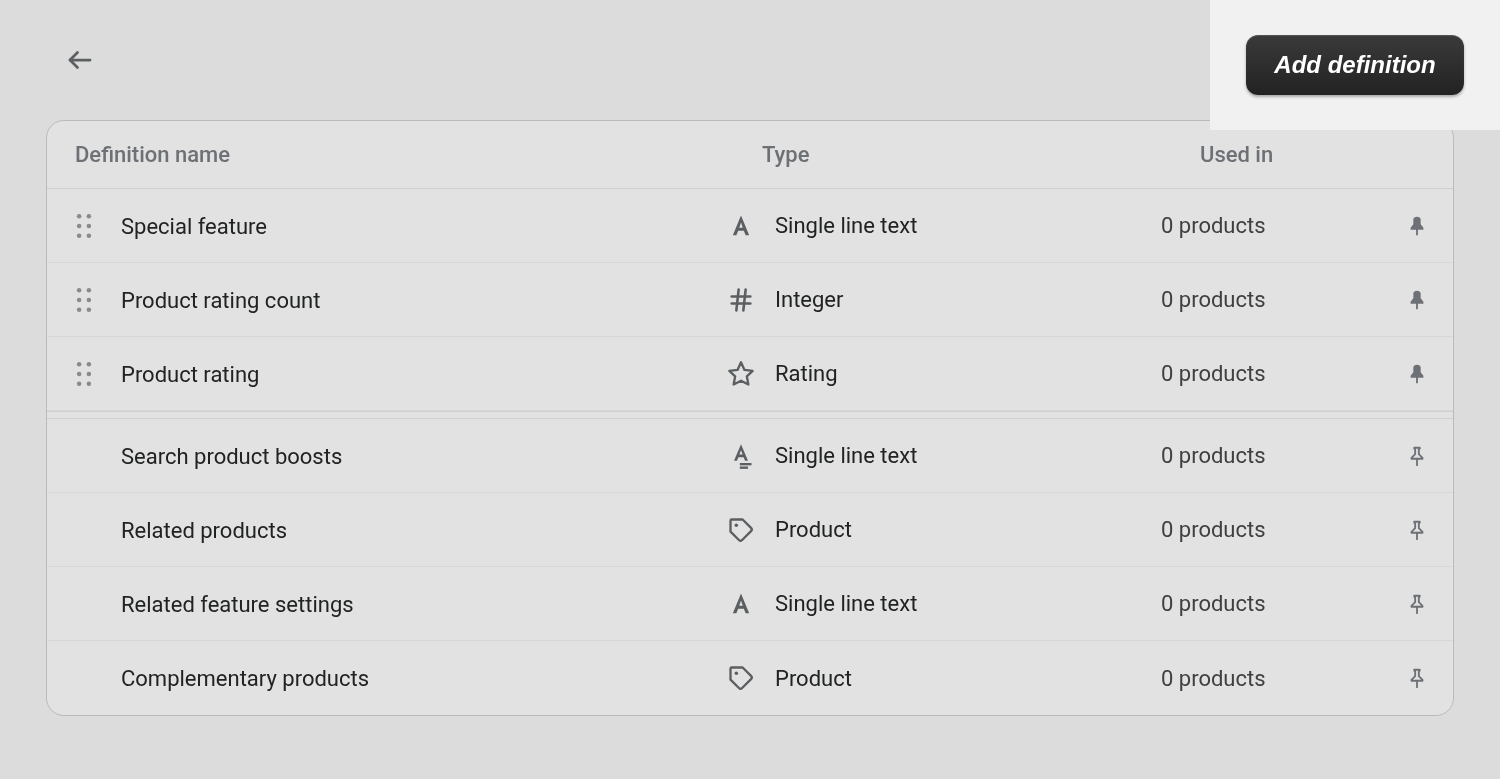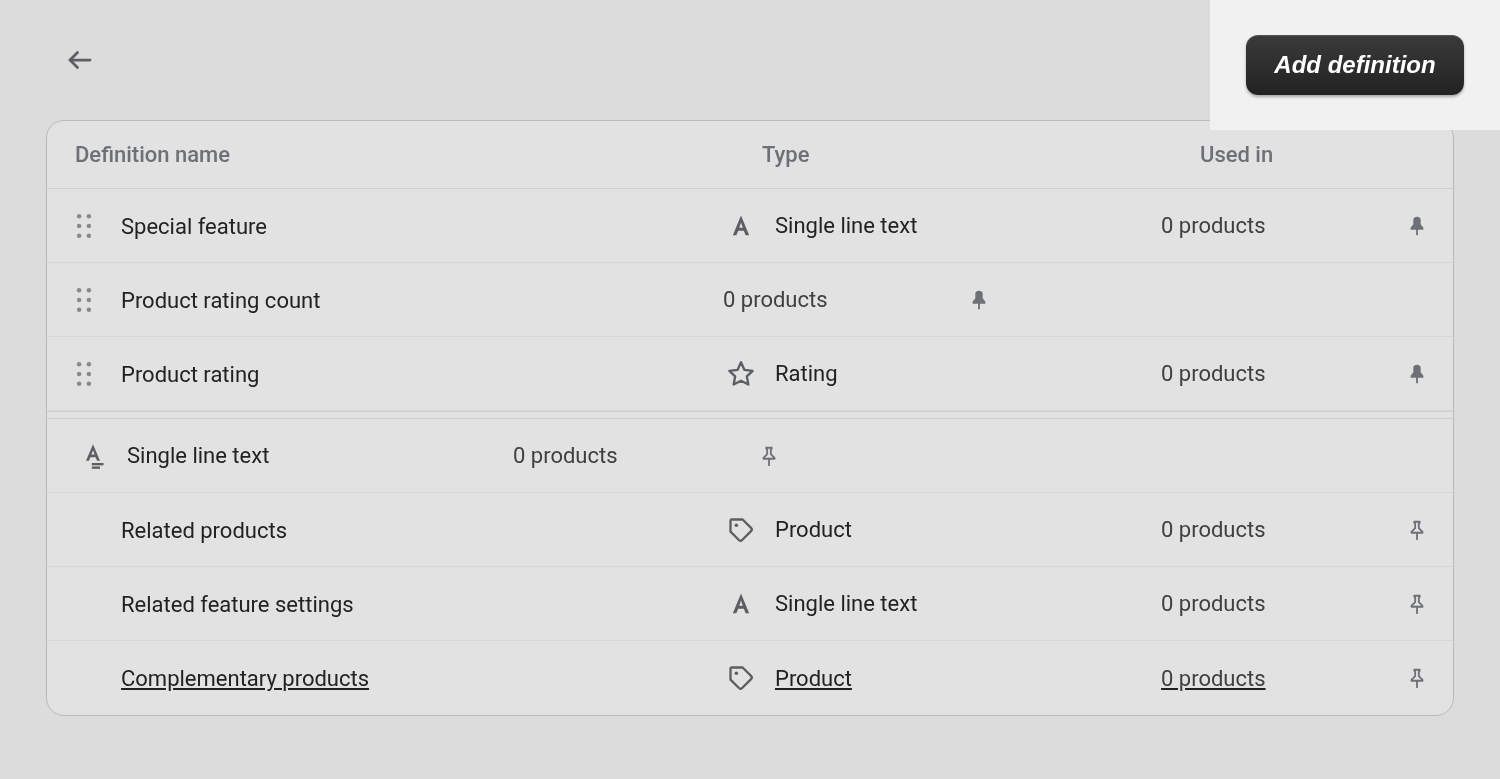--- a/index.html
+++ b/index.html
@@ -85,21 +85,21 @@
     .row {
       display: flex;
       align-items: center;
       padding: 0 28px;
       height: 74px;
       font-size: 22px;
       color: #202223;
       border-bottom: 1px solid #d7d7d7;
       cursor: pointer;
     }
-    .row:last-child { border-bottom: none; text-decoration: underline; }
+    .row:last-child { border-bottom: none; }
     .row .name-cell {
       flex: 0 0 648px;
       display: flex;
       align-items: flex-end;
     }
     .drag-handle {
       width: 46px;
       display: flex;
       justify-content: flex-start;
       color: #8a8a8a;
@@ -194,20 +194,31 @@
               <circle cx="2" cy="2" r="1.4"></circle>
               <circle cx="8" cy="2" r="1.4"></circle>
               <circle cx="2" cy="8" r="1.4"></circle>
               <circle cx="8" cy="8" r="1.4"></circle>
               <circle cx="2" cy="14" r="1.4"></circle>
               <circle cx="8" cy="14" r="1.4"></circle>
             </svg>
           </span>
           <span>Product rating count</span>
         </div>
+        <div class="type-cell">
+          <span class="type-icon">
+            <svg width="28" height="28" viewBox="0 0 24 24" fill="none" stroke="currentColor" stroke-width="2.2" stroke-linecap="round">
+              <line x1="4" y1="9" x2="20" y2="9"></line>
+              <line x1="4" y1="15" x2="20" y2="15"></line>
+              <line x1="10" y1="3" x2="8" y2="21"></line>
+              <line x1="16" y1="3" x2="14" y2="21"></line>
+            </svg>
+          </span>
+          <span>Integer</span>
+        </div>
         <div class="used-cell">0 products</div>
         <div class="pin-cell">
           <span>
             <svg width="22" height="26" viewBox="0 0 24 24" fill="currentColor">
               <path d="M12 2 C10 2 8 3 8 5 V10 L5 14 V16 H11 V22 H13 V16 H19 V14 L16 10 V5 C16 3 14 2 12 2 Z"></path>
             </svg>
           </span>
         </div>
       </div>
       <div class="row">
@@ -236,20 +247,33 @@
         <div class="pin-cell">
           <span>
             <svg width="22" height="26" viewBox="0 0 24 24" fill="currentColor">
               <path d="M12 2 C10 2 8 3 8 5 V10 L5 14 V16 H11 V22 H13 V16 H19 V14 L16 10 V5 C16 3 14 2 12 2 Z"></path>
             </svg>
           </span>
         </div>
       </div>
       <div class="group-divider"></div>
       <div class="row">
+        <div class="name-cell">
+          <span class="drag-handle hidden">
+            <svg width="18" height="26" viewBox="0 0 10 16" fill="currentColor">
+              <circle cx="2" cy="2" r="1.4"></circle>
+              <circle cx="8" cy="2" r="1.4"></circle>
+              <circle cx="2" cy="8" r="1.4"></circle>
+              <circle cx="8" cy="8" r="1.4"></circle>
+              <circle cx="2" cy="14" r="1.4"></circle>
+              <circle cx="8" cy="14" r="1.4"></circle>
+            </svg>
+          </span>
+          <span>Search product boosts</span>
+        </div>
         <div class="type-cell">
           <span class="type-icon">
             <svg width="28" height="28" viewBox="0 0 24 24" fill="currentColor">
               <path d="M12 2 L6 16 H8.5 L9.8 13 H14.2 L15.5 16 H18 L12 2 Z M10.6 10.8 L12 7 L13.4 10.8 Z"></path>
               <rect x="11" y="18" width="10" height="2"></rect>
               <rect x="11" y="21" width="7" height="2"></rect>
             </svg>
           </span>
           <span>Single line text</span>
         </div>

